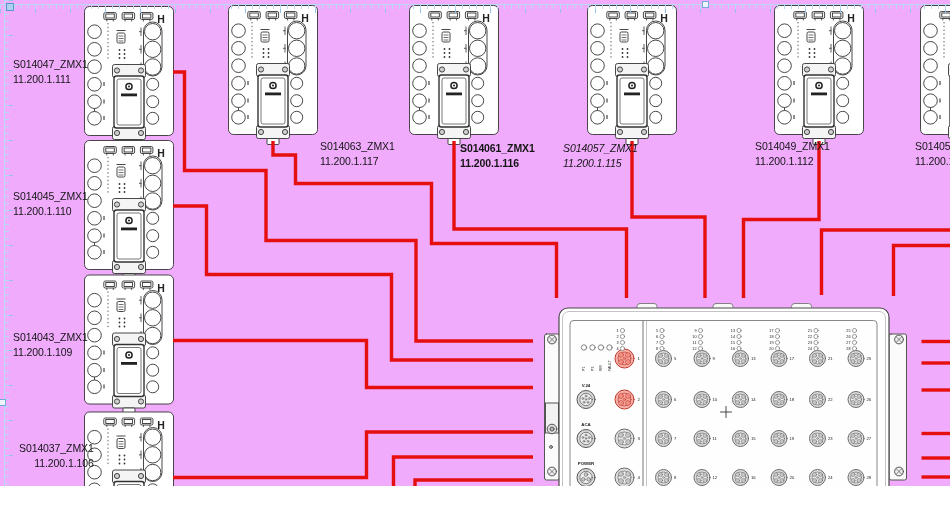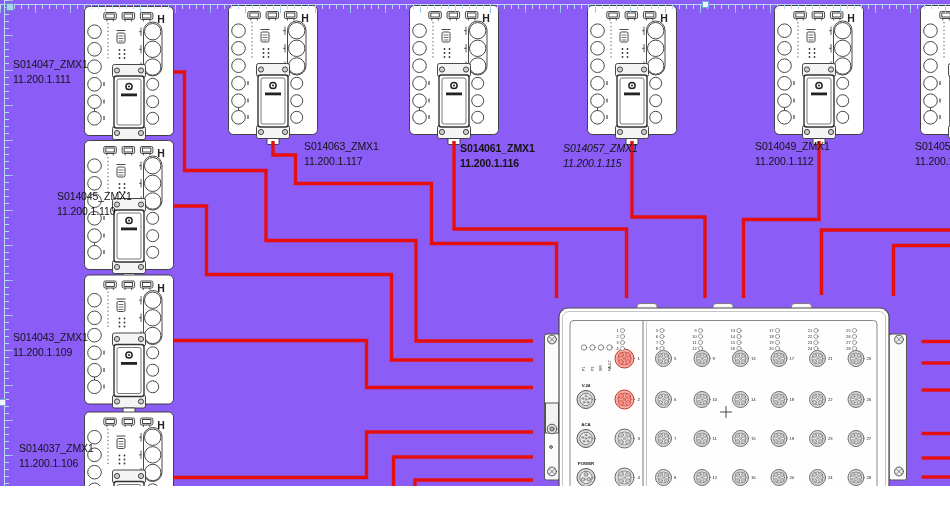--- a/index.html
+++ b/index.html
@@ -1,16 +1,16 @@
 <!DOCTYPE html>
 <html><head>
 <meta charset="utf-8">
 <style>
   html,body{margin:0;padding:0}
-  #stage{position:relative;width:950px;height:486px;background:#8b5cf6;overflow:hidden;
+  #stage{position:relative;width:950px;height:486px;background:#f0abfc;overflow:hidden;
          font-family:"Liberation Sans",sans-serif;cursor:default}
   .offpage{position:absolute;left:540px;top:513px;width:410px;height:17px;background:#efefef}
   #scene{position:absolute;left:0;top:0}
   .dev-label{position:absolute;font-size:10.5px;line-height:15px;color:#141414;
              letter-spacing:-0.1px;white-space:nowrap}
   .dev-label span{display:block}
   .usb-label{position:absolute;left:731px;top:516px;font-size:21px;color:#1c1c1c;
              letter-spacing:0.6px;white-space:nowrap}
   .ruler-top{position:absolute;left:0;top:4px;width:950px;height:9px;pointer-events:none;background:
     linear-gradient(#b9d8f2,#b9d8f2) 0 0/100% 1px no-repeat,
@@ -541,33 +541,33 @@
         <polyline points="628.5,514 628.5,532" fill="none" stroke="#e60f0f" stroke-width="3.4"></polyline>
         <polyline points="708.5,514 708.5,532" fill="none" stroke="#e60f0f" stroke-width="3.4"></polyline>
       </g>
   </svg>
 
   <div id="labels">
       <div class="dev-label" style="left: 13px; top: 57px;">
         <span>S014047_ZMX1</span>
         <span>11.200.1.111</span>
       </div>
-      <div class="dev-label" style="left: 13px; top: 189px; margin-left: 44px;">
+      <div class="dev-label" style="left: 13px; top: 189px;">
         <span>S014045_ZMX1</span>
         <span>11.200.1.110</span>
       </div>
       <div class="dev-label" style="left: 13px; top: 330px;">
         <span>S014043_ZMX1</span>
         <span>11.200.1.109</span>
       </div>
-      <div class="dev-label" style="left: 19px; top: 441px;">
+      <div class="dev-label" style="left: 19px; top: 441px; text-align: right;">
         <span>S014037_ZMX1</span>
         <span>11.200.1.106</span>
       </div>
-      <div class="dev-label" style="left: 304px; top: 139px;">
+      <div class="dev-label" style="left: 320px; top: 139px;">
         <span>S014063_ZMX1</span>
         <span>11.200.1.117</span>
       </div>
       <div class="dev-label" style="left: 460px; top: 141px; font-weight: bold;">
         <span>S014061_ZMX1</span>
         <span>11.200.1.116</span>
       </div>
       <div class="dev-label" style="left: 563px; top: 141px; font-style: italic;">
         <span>S014057_ZMX1</span>
         <span>11.200.1.115</span>

